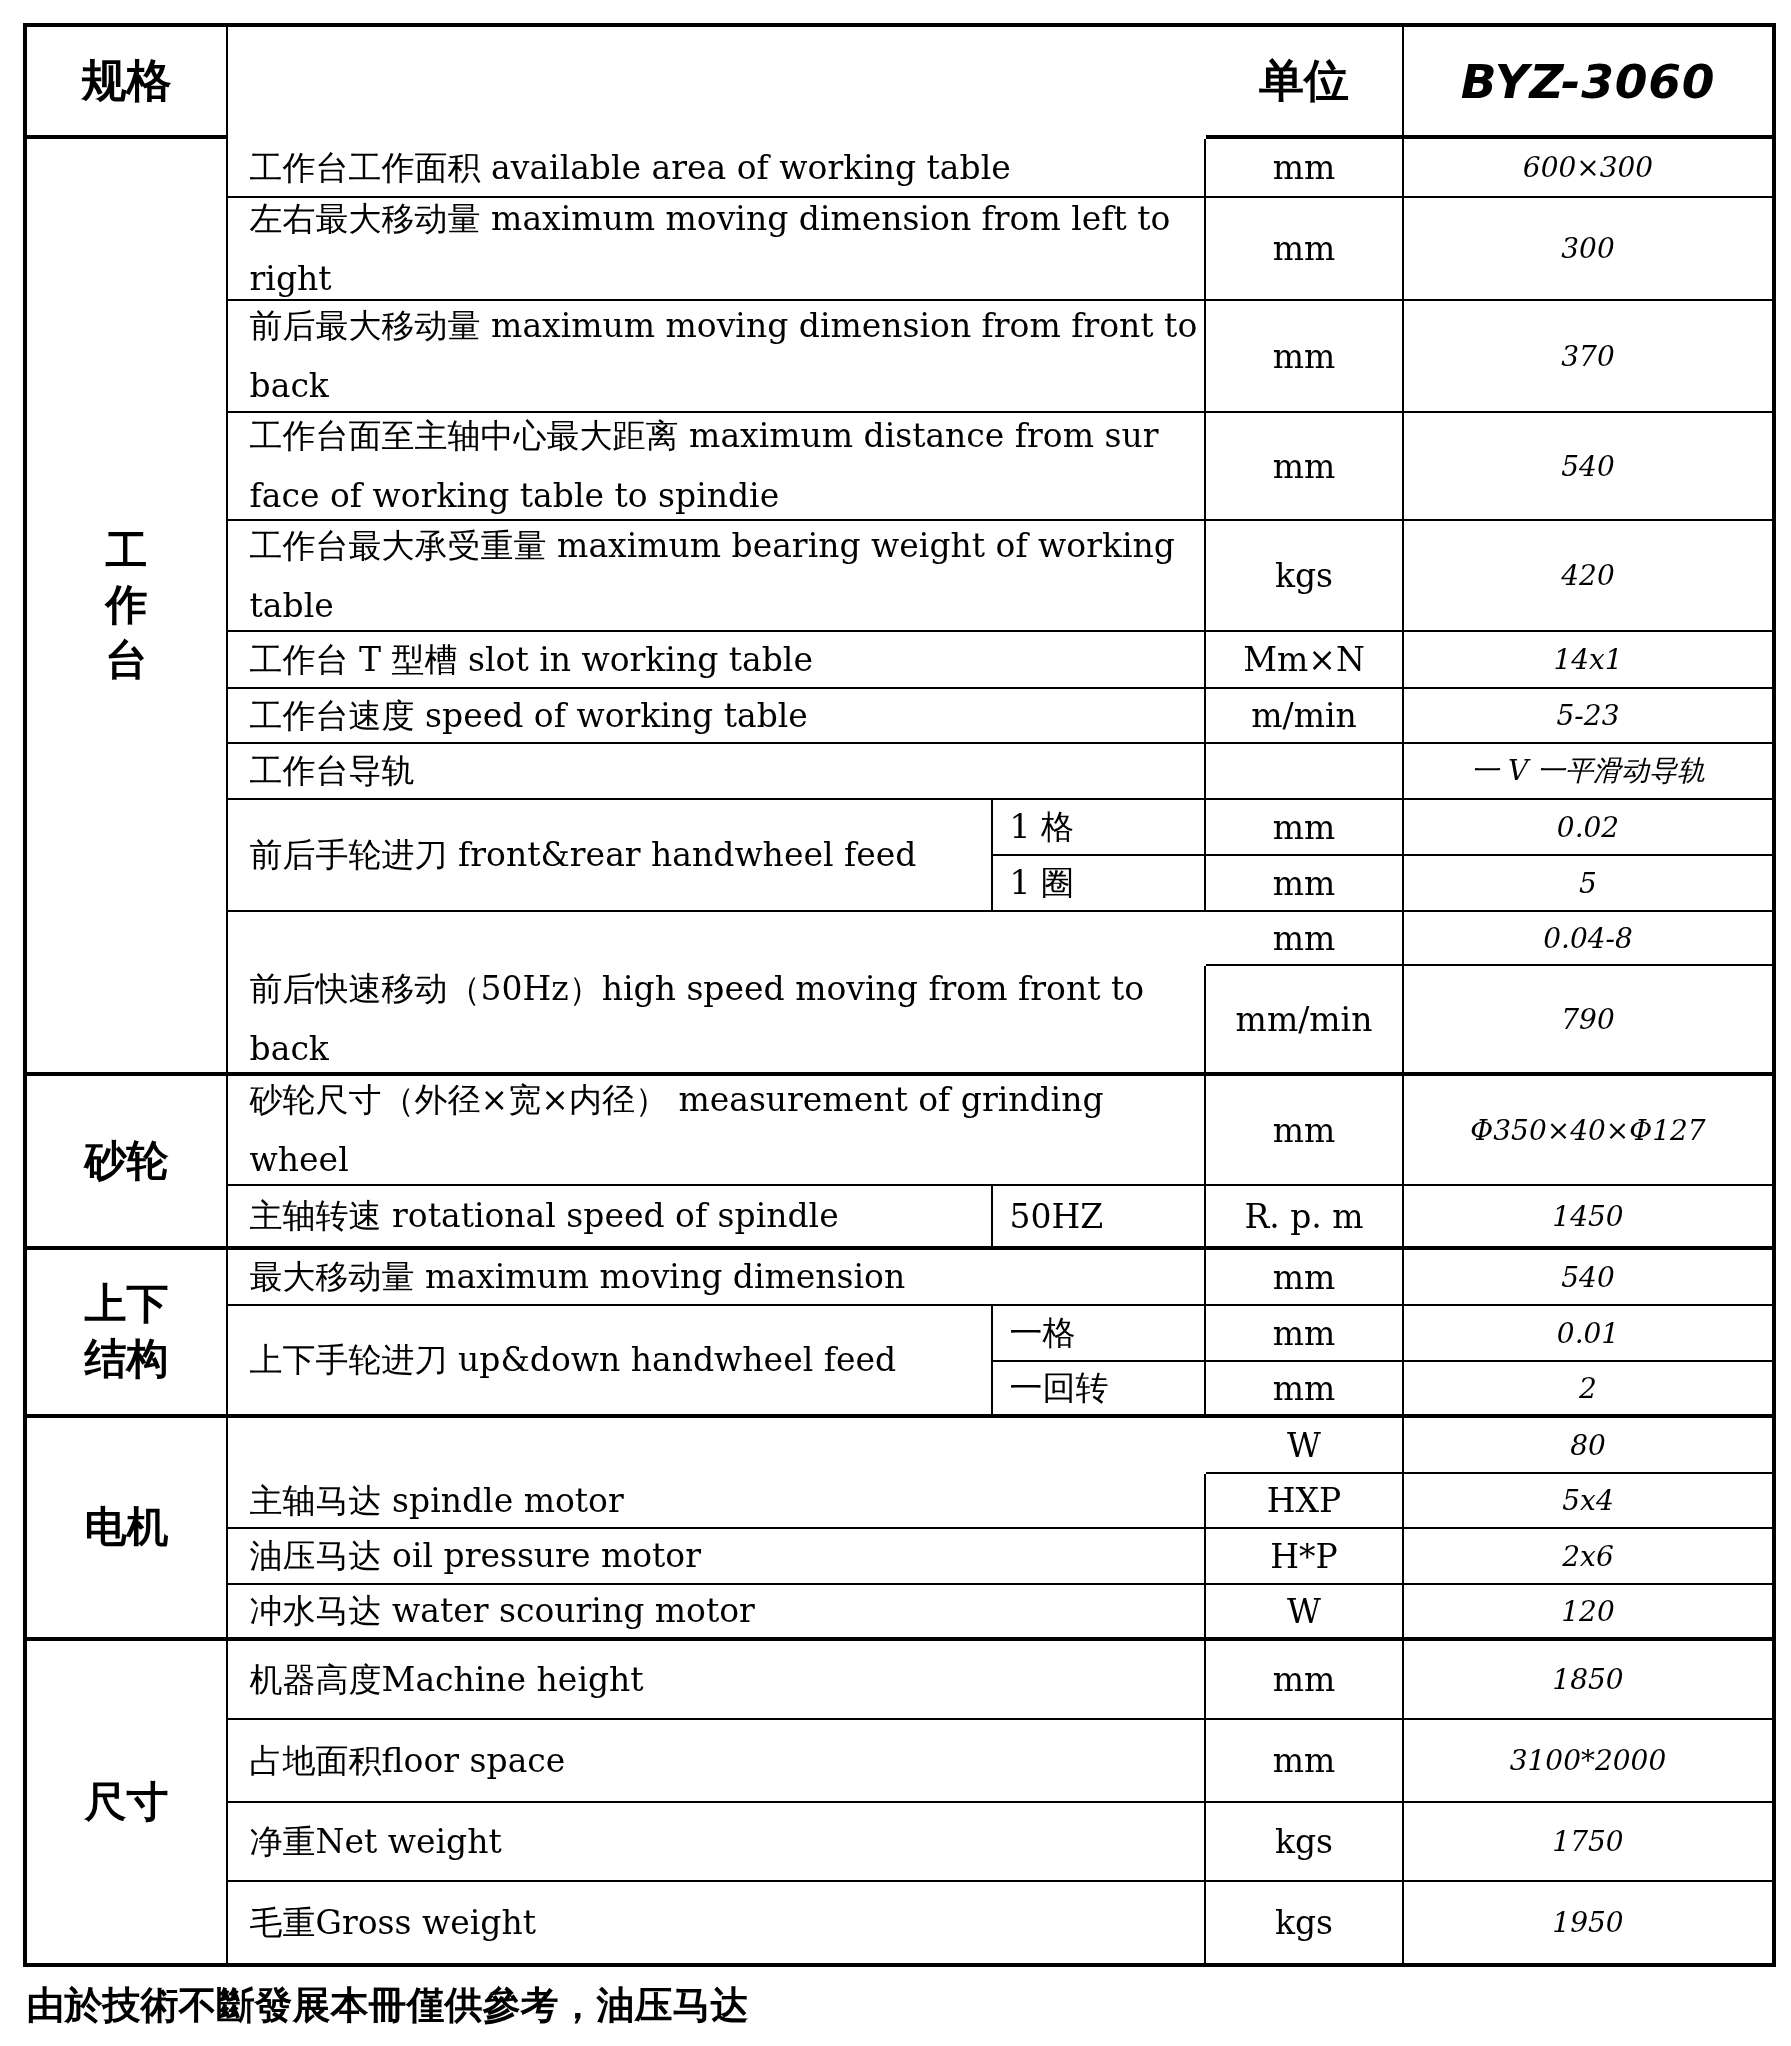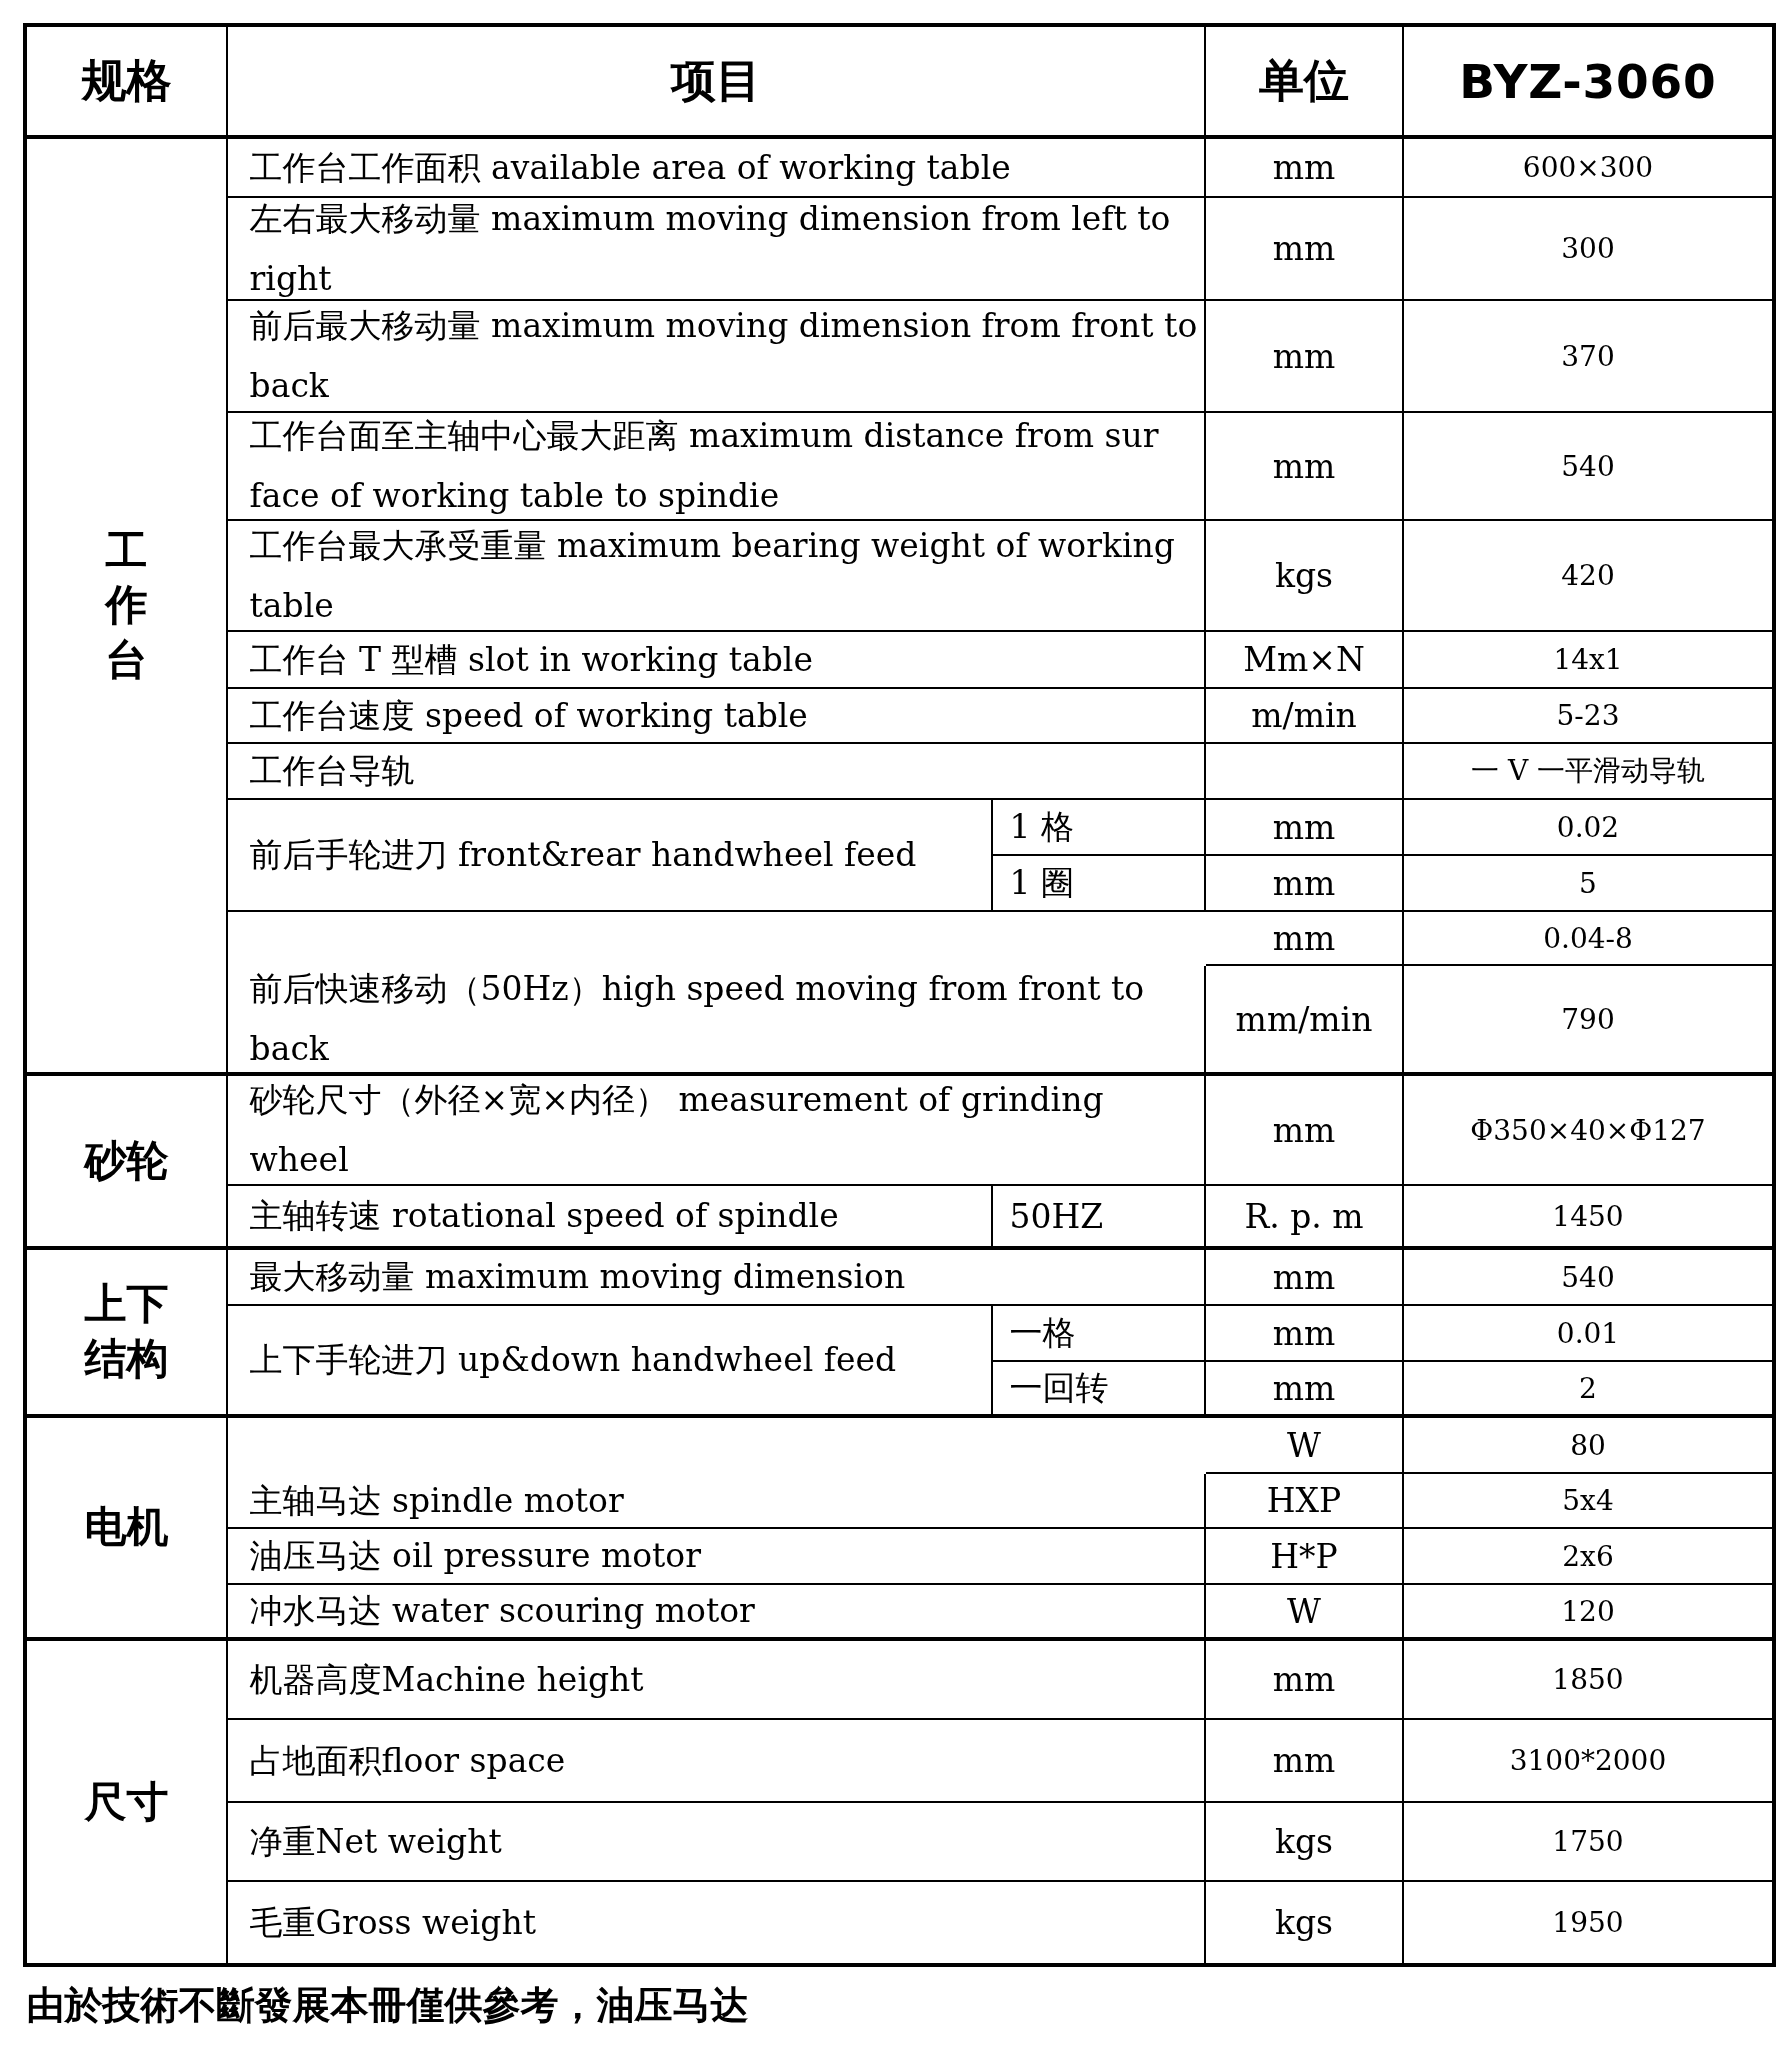--- a/index.html
+++ b/index.html
@@ -23,21 +23,21 @@
     box-sizing: content-box;
   }
   .c {
     box-sizing: border-box;
     border-right: 2.5px solid #000000;
     border-bottom: 2.5px solid #000000;
     display: flex;
     align-items: center;
     overflow: hidden;
   }
-  .no-r { border-right: none; }
+  .no-r { border-right: none; font-style: italic; }
   .no-b { border-bottom: none; }
   .thick-b { border-bottom: 4.2px solid #000000; text-align: right; }
   .hdr {
     justify-content: center;
     font-family: "DejaVu Sans", "Liberation Sans", sans-serif;
     font-weight: bold;
     font-size: 45px;
   }
   .model { font-size: 47px; letter-spacing: 0.8px; }
   .label {
@@ -87,23 +87,20 @@
 </style>
 </head>
 <body>
 
 <div class="page">
   <div class="spec-table">
 
     <div class="c hdr thick-b" style="grid-area:1/1/2/2">
         <span>规格</span>
       </div>
-    <div class="c hdr thick-b" style="grid-area:1/2/2/4">
-        <span>项目</span>
-      </div>
     <div class="c hdr thick-b" style="grid-area:1/4/2/5">
         <span>单位</span>
       </div>
     <div class="c hdr model thick-b no-r" style="grid-area:1/5/2/6">
         <span>BYZ-3060</span>
       </div>
 
     <div class="c label thick-b" style="grid-area:2/1/14/2"><span>工
 作
 台</span></div>

